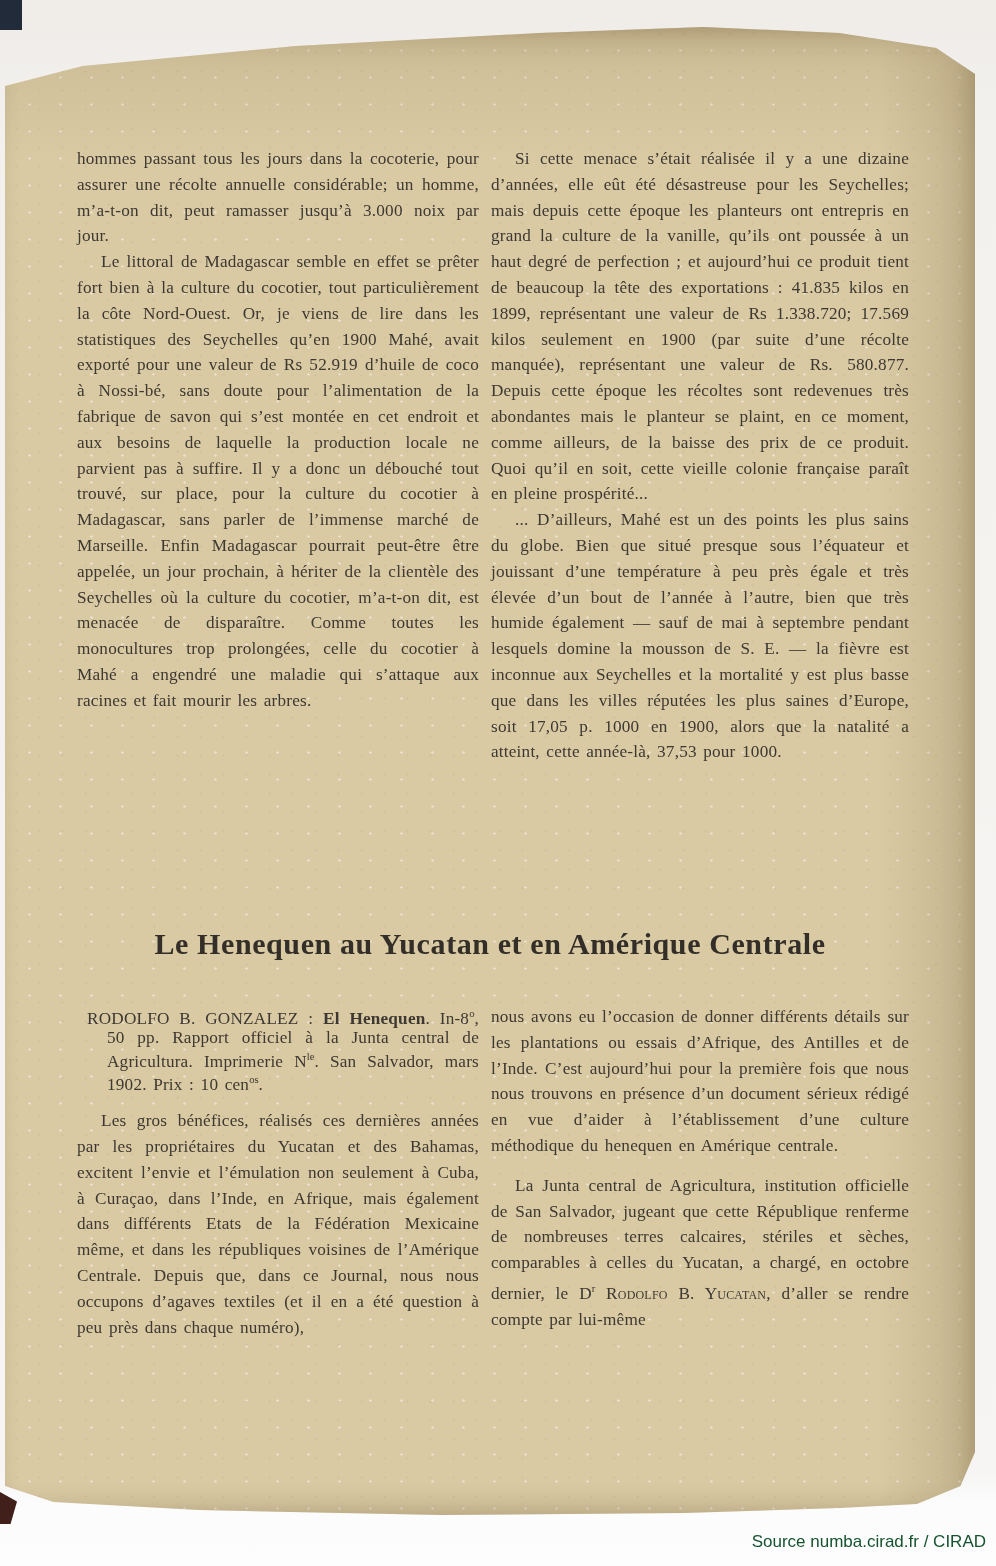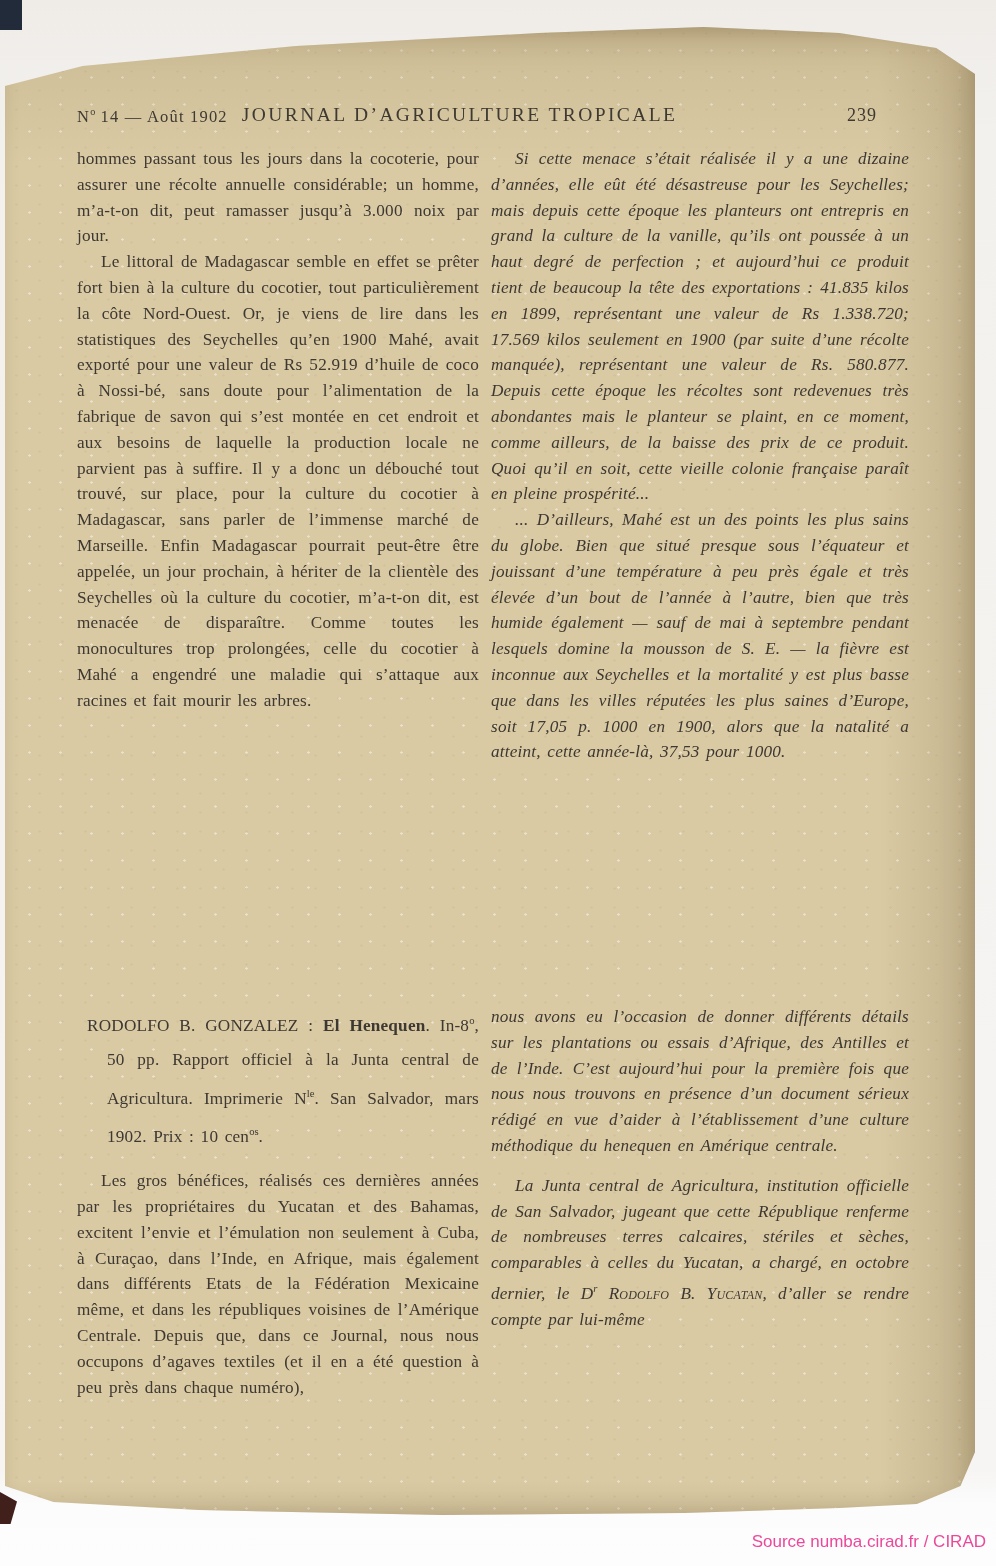--- a/index.html
+++ b/index.html
@@ -35,68 +35,64 @@
 
   .head{position:absolute;top:80px;left:72px;width:800px;display:flex;align-items:baseline;color:#3e3a32;}
   .head-issue{font-size:16.5px;letter-spacing:1.2px;white-space:nowrap;}
   .head-title{font-size:19.5px;letter-spacing:2.4px;margin-left:14px;white-space:nowrap;}
   .head-page{margin-left:auto;font-size:18px;letter-spacing:1px;}
 
   .cols{position:absolute;left:72px;width:832px;display:flex;gap:12px;}
   .cols-1{top:122px;}
   .cols-2{top:980px;}
   .col-l{width:402px;}
-  .col-r{width:418px;font-style:italic;}
+  .col-r{width:418px;}
   p.body{
     margin:0;font-size:17.2px;line-height:25.8px;text-align:justify;
     color:#3d3831;letter-spacing:.2px;word-spacing:2px;
   }
   p.indent{text-indent:24px;}
   p.gap-top{margin-top:14px;}
-  .bib{margin:0 0 14px 30px;text-indent:-20px;font-size:17.2px;line-height:34px;
+  .bib{margin:0 0 14px 30px;text-indent:-20px;font-size:17.2px;line-height:19px;
     text-align:justify;color:#3d3831;letter-spacing:.2px;word-spacing:2px;}
   .bib b{font-weight:bold;}
   sup{font-size:62%;vertical-align:super;letter-spacing:0;}
   .sc{font-variant:small-caps;}
 
   .title2{position:absolute;top:903px;left:0;width:100%;text-align:center;
     font-weight:bold;font-size:30px;letter-spacing:.6px;color:#332f28;}
 
   .source{position:absolute;top:1532px;right:10px;
     font-family:"Liberation Sans","DejaVu Sans",sans-serif;
-    font-size:17px;color:#ec4899;}
+    font-size:17px;color:#14532d;}
 </style>
 </head>
 <body>
 
 <div class="scan">
 
   <div class="corner-navy"></div>
   <div class="corner-red"></div>
 
   <div class="page">
     <div class="page-shade"></div>
 
-    <div class="head">
-      <span class="head-issue"><span>N</span><sup>o</sup><span> 14 — Août 1902</span></span>
-      <span class="head-title">JOURNAL D’AGRICULTURE TROPICALE</span>
-      <span class="head-page">239</span>
-    </div>
 
     <div class="cols cols-1">
       <div class="col-l">
         <p class="body">hommes passant tous les jours dans la cocoterie, pour assurer une récolte annuelle considérable; un homme, m’a-t-on dit, peut ramasser jusqu’à 3.000 noix par jour.</p>
         <p class="body indent">Le littoral de Madagascar semble en effet se prêter fort bien à la culture du cocotier, tout particulièrement la côte Nord-Ouest. Or, je viens de lire dans les statistiques des Seychelles qu’en 1900 Mahé, avait exporté pour une valeur de Rs 52.919 d’huile de coco à Nossi-bé, sans doute pour l’alimentation de la fabrique de savon qui s’est montée en cet endroit et aux besoins de laquelle la production locale ne parvient pas à suffire. Il y a donc un débouché tout trouvé, sur place, pour la culture du cocotier à Madagascar, sans parler de l’immense marché de Marseille. Enfin Madagascar pourrait peut-être être appelée, un jour prochain, à hériter de la clientèle des Seychelles où la culture du cocotier, m’a-t-on dit, est menacée de disparaître. Comme toutes les monocultures trop prolongées, celle du cocotier à Mahé a engendré une maladie qui s’attaque aux racines et fait mourir les arbres.</p>
       </div>
       <div class="col-r">
         <p class="body indent">Si cette menace s’était réalisée il y a une dizaine d’années, elle eût été désastreuse pour les Seychelles; mais depuis cette époque les planteurs ont entrepris en grand la culture de la vanille, qu’ils ont poussée à un haut degré de perfection ; et aujourd’hui ce produit tient de beaucoup la tête des exportations : 41.835 kilos en 1899, représentant une valeur de Rs 1.338.720; 17.569 kilos seulement en 1900 (par suite d’une récolte manquée), représentant une valeur de Rs. 580.877. Depuis cette époque les récoltes sont redevenues très abondantes mais le planteur se plaint, en ce moment, comme ailleurs, de la baisse des prix de ce produit. Quoi qu’il en soit, cette vieille colonie française paraît en pleine prospérité...</p>
         <p class="body indent">... D’ailleurs, Mahé est un des points les plus sains du globe. Bien que situé presque sous l’équateur et jouissant d’une température à peu près égale et très élevée d’un bout de l’année à l’autre, bien que très humide également — sauf de mai à septembre pendant lesquels domine la mousson de S. E. — la fièvre est inconnue aux Seychelles et la mortalité y est plus basse que dans les villes réputées les plus saines d’Europe, soit 17,05 p. 1000 en 1900, alors que la natalité a atteint, cette année-là, 37,53 pour 1000.</p>
       </div>
     </div>
 
+    <div class="title2">Le Henequen au Yucatan et en Amérique Centrale</div>
 
     <div class="cols cols-2">
       <div class="col-l">
         <p class="bib"><span>RODOLFO B. GONZALEZ : </span><b>El Henequen</b><span>. In-8</span><sup>o</sup><span>, 50 pp. Rapport officiel à la Junta central de Agricultura. Imprimerie N</span><sup>le</sup><span>. San Salvador, mars 1902. Prix : 10 cen</span><sup>os</sup><span>.</span></p>
         <p class="body indent">Les gros bénéfices, réalisés ces dernières années par les propriétaires du Yucatan et des Bahamas, excitent l’envie et l’émulation non seulement à Cuba, à Curaçao, dans l’Inde, en Afrique, mais également dans différents Etats de la Fédération Mexicaine même, et dans les républiques voisines de l’Amérique Centrale. Depuis que, dans ce Journal, nous nous occupons d’agaves textiles (et il en a été question à peu près dans chaque numéro),</p>
       </div>
       <div class="col-r">
         <p class="body">nous avons eu l’occasion de donner différents détails sur les plantations ou essais d’Afrique, des Antilles et de l’Inde. C’est aujourd’hui pour la première fois que nous nous trouvons en présence d’un document sérieux rédigé en vue d’aider à l’établissement d’une culture méthodique du henequen en Amérique centrale.</p>
         <p class="body indent gap-top"><span>La Junta central de Agricultura, institution officielle de San Salvador, jugeant que cette République renferme de nombreuses terres calcaires, stériles et sèches, comparables à celles du Yucatan, a chargé, en octobre dernier, le D</span><sup>r</sup> <span class="sc">Rodolfo B. Yucatan</span><span>, d’aller se rendre compte par lui-même</span></p>
       </div>

